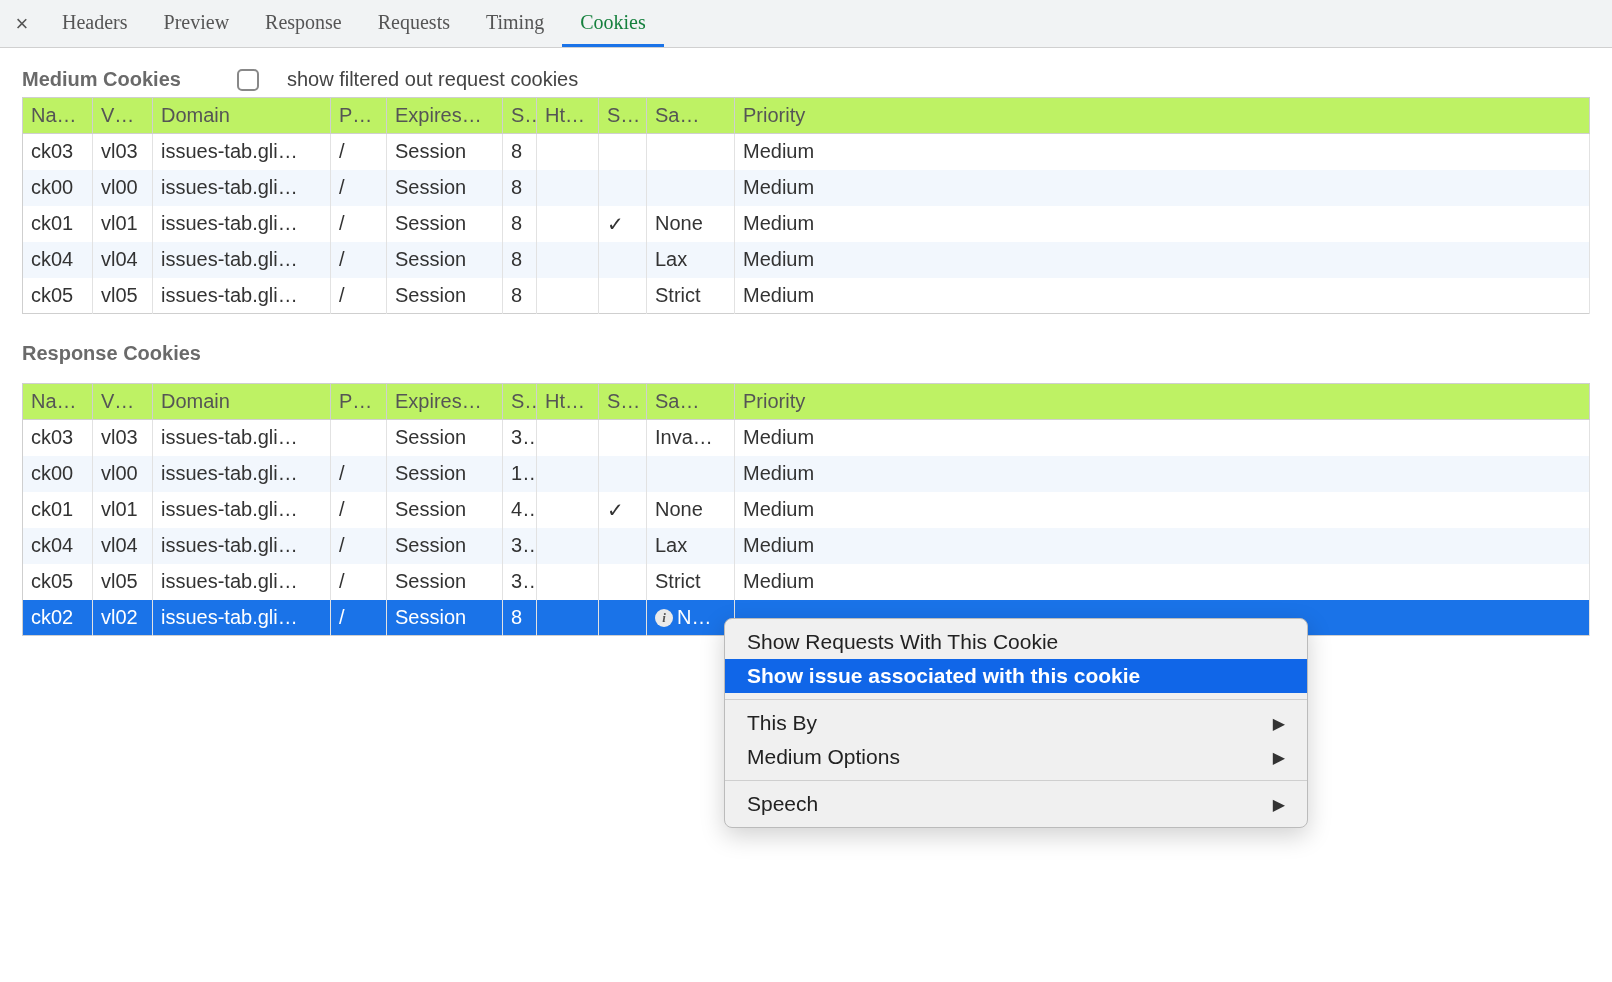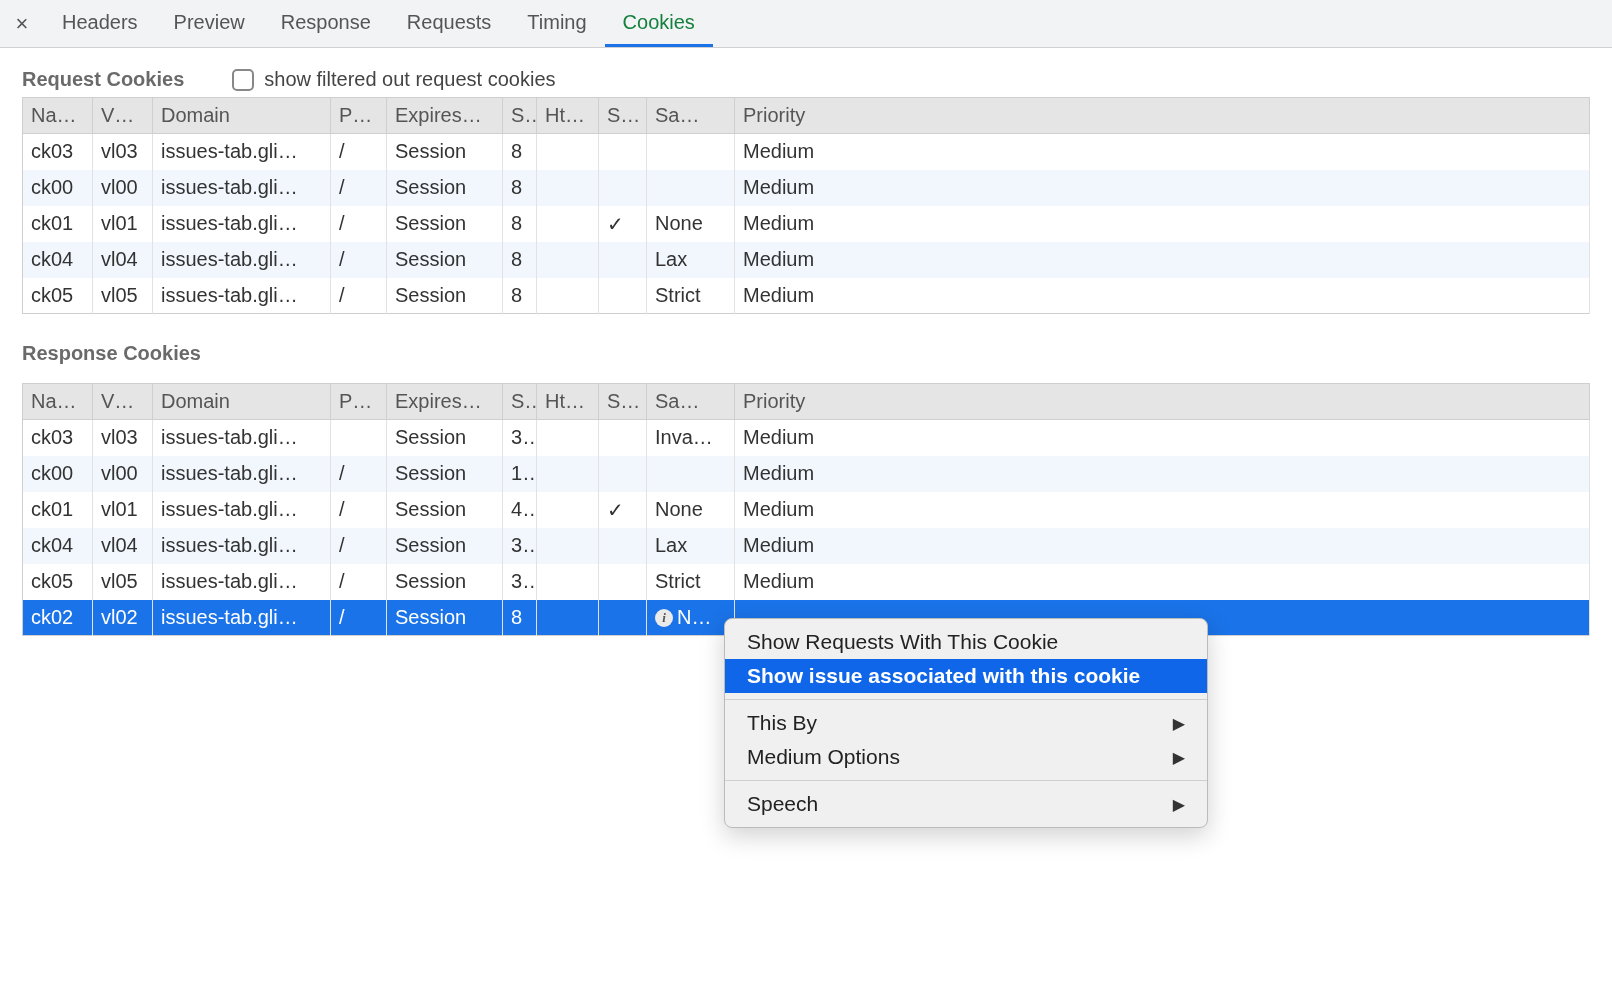--- a/index.html
+++ b/index.html
@@ -25,40 +25,42 @@
   .tabbar .close {
     width: 28px; text-align: center;
     color: #555; font-size: 22px; cursor: pointer;
     margin-right: 4px;
   }
   .tab {
     padding: 0 18px;
     line-height: 44px;
     color: #555;
     cursor: pointer;
+    font-family: Liberation Serif, serif;
   }
   .tab.active {
     color: #15803d;
     border-bottom: 3px solid #1a73e8;
   }
   .content { padding: 20px 22px; }
   .section-header {
     display: flex;
     align-items: center;
     gap: 48px;
     margin-bottom: 6px;
   }
   .section-title {
     font-weight: 600;
     color: #6a6a6a;
     font-size: 20px;
   }
   .chk-row {
-    display: flex; align-items: center; gap: 10px;
+    display: flex; align-items: center; gap: 28px;
     color: #444;
+    margin-left: 8px;
   }
   .chk {
     width: 22px; height: 22px;
     border: 2px solid #888;
     border-radius: 5px;
     background: #fff;
     display:inline-block;
   }
   table.cookies {
     width: 100%;
@@ -71,21 +73,21 @@
     border-right: 1px solid #e2e2e2;
     padding: 6px 8px;
     text-align: left;
     overflow: hidden;
     white-space: nowrap;
     text-overflow: ellipsis;
     font-size: 20px;
     height: 36px;
   }
   table.cookies th {
-    background: #e5e5e5;
+    background: #bef264;
     color: #555;
     font-weight: 400;
     border-bottom: 1px solid #cfcfcf;
     border-right: 1px solid #cfcfcf;
     margin-left: 36px;
   }
   table.cookies tbody tr:nth-child(even) td { background: #f2f7fd; }
   table.cookies tbody tr.selected td {
     background: #1a73e8 !important;
     color: #fff;
@@ -105,21 +107,21 @@
     width:18px; height:18px; border-radius:50%;
     background:#fff; color:#1a73e8;
     font-family: Georgia, serif; font-style: italic; font-weight:bold;
     font-size:13px; margin-right:4px; vertical-align:middle;
   }
   tr.selected .info-icon { background:#eaeaea; color:#555; }
 
   .context-menu {
     position: absolute;
     left: 724px; top: 618px;
-    width: 484px;
+    width: 584px;
     background: #f0f0f0;
     border: 1px solid #bbb;
     border-radius: 8px;
     box-shadow: 0 8px 24px rgba(0,0,0,0.18);
     padding: 6px 0;
     font-size: 21px;
     color: #222;
   }
   .cm-item {
     display:flex; align-items:center; justify-content:space-between;
@@ -140,21 +142,21 @@
       <div class="tab">Preview</div>
       <div class="tab">Response</div>
       <div class="tab">Requests</div>
       <div class="tab">Timing</div>
       <div class="tab active">Cookies</div>
     </div>
 </div>
 
 <div class="content">
   <div class="section-header">
-    <div class="section-title">Request Cookies</div>
+    <div class="section-title">Medium Cookies</div>
     <label class="chk-row">
       <span class="chk"></span>
       <span>show filtered out request cookies</span>
     </label>
   </div>
 
   <table class="cookies">
     <colgroup>
       <col class="c-name">
         <col class="c-value">

